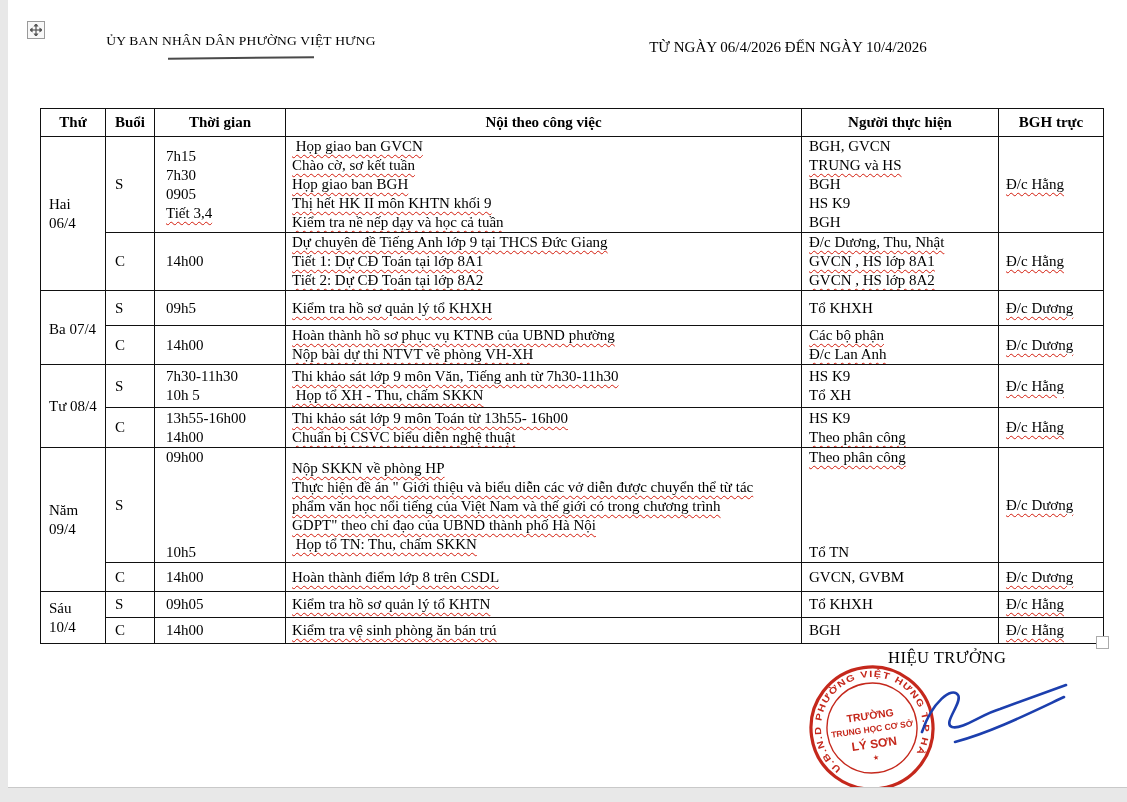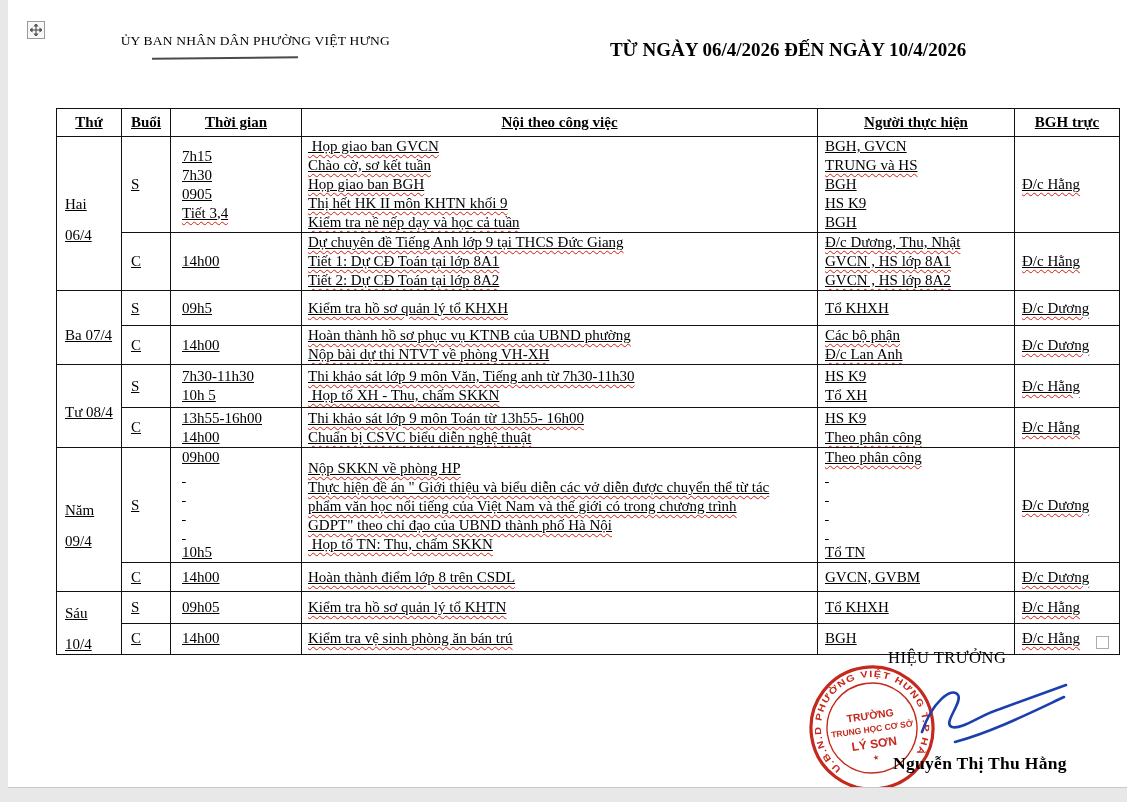--- a/index.html
+++ b/index.html
@@ -7,36 +7,36 @@
     width:1127px;height:802px;position:relative;overflow:hidden;
     background:#e8e8e8;font-family:"Liberation Serif",serif;color:#000;
   }
   #page{
     position:absolute;left:8px;top:0;width:1119px;height:787px;
     background:#ffffff;overflow:hidden;border-bottom:1px solid #c9c9c9;
   }
   
   .move-handle{position:absolute;left:19px;top:21px;width:16px;height:16px;
     border:1px solid #9a9a9a;background:#f8f8f8;display:flex;align-items:center;justify-content:center;}
-  .org-block{position:absolute;left:52px;top:33px;width:330px;text-align:right;line-height:1.25;}
+  .org-block{position:absolute;left:68px;top:33px;width:330px;text-align:center;line-height:1.25;}
   .org-line1{font-size:13.5px;letter-spacing:.2px;}
   .org-line2{font-size:14.5px;font-weight:bold;margin-top:2px;}
   .org-rule{width:146px;border:none;border-top:2px solid #4a4a4a;margin:7px auto 0;transform:rotate(-.6deg);}
   .title-block{position:absolute;left:532px;top:33px;width:540px;text-align:center;}
   .doc-title{font-size:20px;font-weight:bold;letter-spacing:.2px;}
-  .doc-subtitle{font-size:19px;font-weight:bold;margin-top:6px;transform:translateX(-22px);}
+  .doc-subtitle{font-size:15px;font-weight:normal;margin-top:6px;transform:translateX(-22px);}
   
-  table.sched{position:absolute;left:48px;top:108px;width:1063px;
-    border-collapse:collapse;table-layout:fixed;text-decoration:underline;}
+  table.sched{position:absolute;left:32px;top:108px;width:1063px;
+    border-collapse:collapse;table-layout:fixed;}
   .sched td,.sched th{border:1px solid #111;padding:0;overflow:hidden;vertical-align:middle;}
   .sched th{font-weight:bold;font-size:15px;height:27px;text-align:center;}
   .stack{display:flex;flex-direction:column;justify-content:center;height:100%;}
   td.top>.stack{justify-content:flex-end;padding-top:3px;}
   .ln{line-height:19px;min-height:19px;font-size:15px;white-space:pre;}
-  .c-day  .ln{padding-left:8px;margin-top:12px;}
+  .c-day  .ln{padding-left:8px;}
   .c-session .ln{padding-left:9px;}
   .c-time .ln{padding-left:11px;}
   .c-content .ln{padding-left:6px;}
   .c-people .ln{padding-left:7px;}
   .c-duty .ln{padding-left:7px;}
   .sp{text-decoration-line:underline;text-decoration-style:wavy;
       text-decoration-color:#d31c0c;text-decoration-thickness:1px;text-underline-offset:3px;}
   .resize-handle{position:absolute;left:1088px;top:636px;width:11px;height:11px;
     border:1px solid #ababab;background:#fff;}
   
@@ -451,15 +451,14 @@
     </g>
   </svg>
 
   <svg class="sig-svg" width="170" height="85" viewBox="0 0 170 85">
     <g fill="none" stroke="#1c3fae" stroke-width="2.6" stroke-linecap="round">
       <path d="M 14 64 C 24 34 44 18 50 27 C 55 34 34 56 44 59 C 54 62 74 46 92 41 L 158 17"></path>
       <path d="M 47 74 C 84 64 122 45 156 29"></path>
     </g>
   </svg>
 
-  <div class="principal-name">Nguyễn Thị Thu Hằng</div>
 
 </div>
 
 </body></html>

